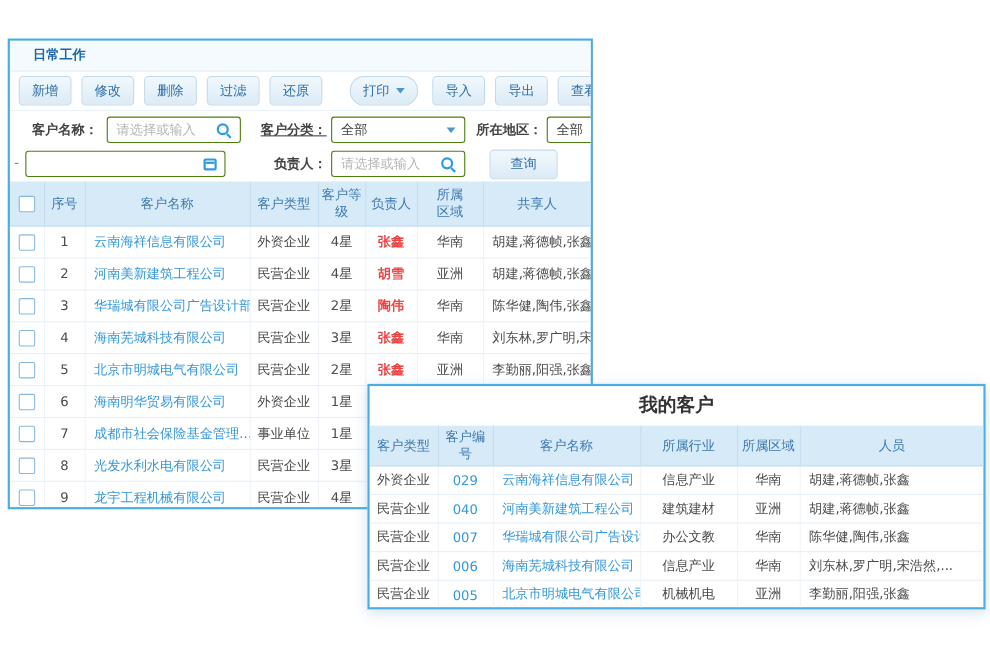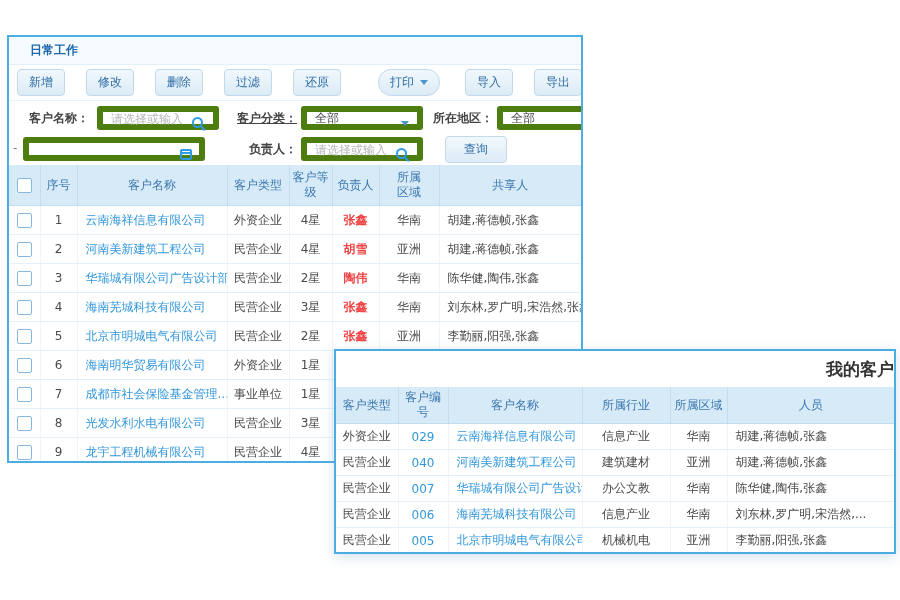--- a/index.html
+++ b/index.html
@@ -1,42 +1,42 @@
 <!DOCTYPE html>
 <html><head>
 <meta charset="utf-8">
 <style>
   html,body{margin:0;padding:0;background:#fff;}
   .stage{position:relative;width:900px;height:600px;background:#fff;overflow:hidden;
          font-family:"DejaVu Sans",sans-serif;font-size:12px;color:#444;}
   .panel{position:absolute;background:#fff;border:2px solid #4bade2;box-sizing:border-box;}
-  .panel-main{left:7px;top:35px;width:576px;height:428px;overflow:hidden;z-index:1;}
+  .panel-main{left:7px;top:35px;width:532px;height:428px;overflow:hidden;z-index:1;}
   .panel-my{left:334px;top:349px;width:562px;height:205px;overflow:hidden;z-index:2;
             box-shadow:0 3px 12px rgba(90,140,190,.25);}
 
   
   .tabbar{height:27px;background:#f4fafd;border-bottom:1px solid #e2eef8;display:flex;align-items:stretch;padding-left:10px;}
   .tab{display:flex;align-items:center;padding:0 11px;font-weight:bold;color:#1d68ad;cursor:pointer;box-sizing:border-box;}
   .tab.active{background:#fff;border-bottom:3px solid #3fa7e3;}
   .tab .close{margin-left:6px;color:#9db9d1;font-size:11px;line-height:10px;align-self:flex-start;margin-top:3px;}
 
   
-  .toolbar{height:35px;display:flex;align-items:center;gap:21px;padding:0 8px;border-bottom:1px solid #e8f2fa;}
+  .toolbar{height:35px;display:flex;align-items:center;gap:9px;padding:0 8px;border-bottom:1px solid #e8f2fa;}
   .btn{background:linear-gradient(#f1f8fc,#dcebf6);border:1px solid #c2d9eb;border-radius:4px;
        color:#2d6da5;font-size:12px;padding:4px 11px;cursor:pointer;white-space:nowrap;
        font-family:"DejaVu Sans",sans-serif;display:inline-flex;align-items:center;}
   .caret{display:inline-block;width:0;height:0;border-left:4px solid transparent;border-right:4px solid transparent;
          border-top:5px solid #4c94cc;margin-left:6px;}
 
   
   .filters{position:relative;height:64px;border-bottom:0;}
   .frow{position:absolute;left:0;right:0;height:30px;}
   .frow1{top:2px;} .frow2{top:33px;}
   .flabel{position:absolute;top:7px;font-weight:bold;color:#444;text-align:right;}
-  .fbox{position:absolute;top:3px;height:24px;border:6px solid #4d7c0f;border-radius:3px;background:#fff;box-sizing:border-box;}
+  .fbox{position:absolute;top:3px;height:24px;border:1px solid #4d7c0f;border-radius:3px;background:#fff;box-sizing:border-box;}
   .fbox input{border:0;outline:none;background:transparent;width:100%;height:100%;padding:0 24px 0 8px;
               font-size:12px;color:#444;box-sizing:border-box;font-family:"DejaVu Sans",sans-serif;}
   .fbox input::placeholder{color:#b5b5b5;}
   .fselect{display:flex;align-items:center;padding-left:8px;color:#444;cursor:pointer;}
   .fselect .sel-caret{position:absolute;right:8px;top:9px;}
   .dash{position:absolute;left:4px;top:7px;color:#777;}
   
   .ic-search{position:absolute;right:7px;top:5px;width:14px;height:14px;}
   .ic-search::before{content:'';position:absolute;left:0;top:0;width:7px;height:7px;border:2px solid #2b9be4;border-radius:50%;}
   .ic-search::after{content:'';position:absolute;left:10px;top:9px;width:2px;height:5px;background:#2b9be4;transform:rotate(-45deg);}
@@ -51,21 +51,21 @@
   th:last-child{border-right:0;}
   td{font-size:12px;color:#4a4a4a;text-align:center;height:29px;border-right:1px solid #eef4fa;
      border-bottom:1px solid #e7f0f8;padding:0 4px;overflow:hidden;white-space:nowrap;box-sizing:border-box;}
   td:last-child{border-right:0;}
   td.c-left{text-align:left;padding-left:8px;}
   .link{color:#3397db;cursor:pointer;}
   .owner{font-weight:bold;color:#ef4444;}
   .cb{display:inline-block;width:13px;height:13px;border:1px solid #85b8e0;border-radius:2px;background:#fff;vertical-align:middle;cursor:pointer;}
 
   
-  .my-title{height:36px;line-height:36px;text-align:right;font-size:17px;font-weight:bold;color:#333;}
+  .my-title{height:36px;line-height:36px;text-align:center;font-size:17px;font-weight:bold;color:#333;}
   .panel-my th{height:36px;}
   .panel-my td{height:26px;}
 </style>
 </head>
 <body>
 
 <div class="stage">
 
   <div class="panel panel-main">
 

